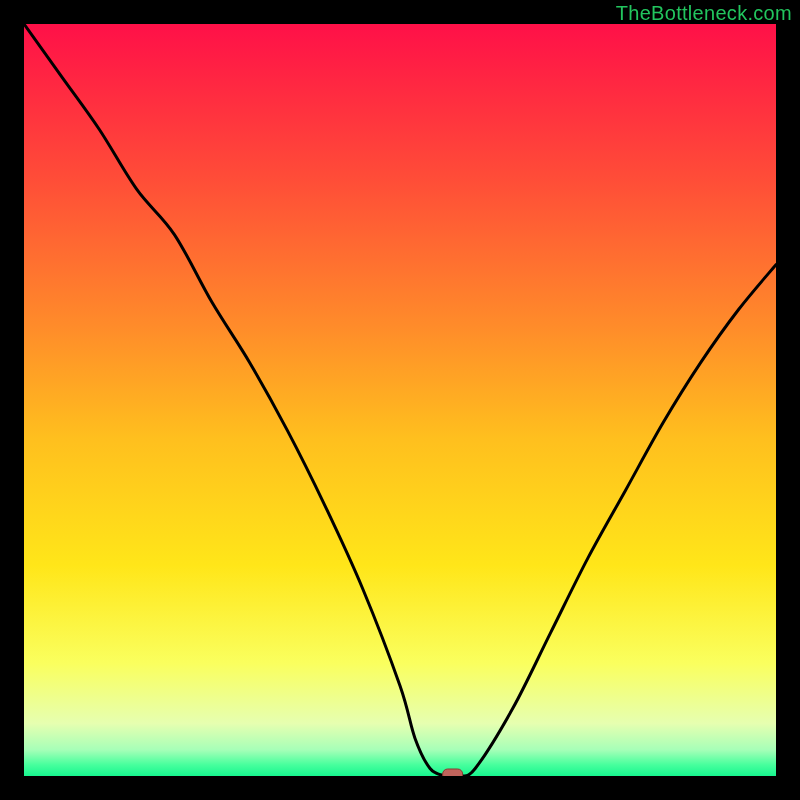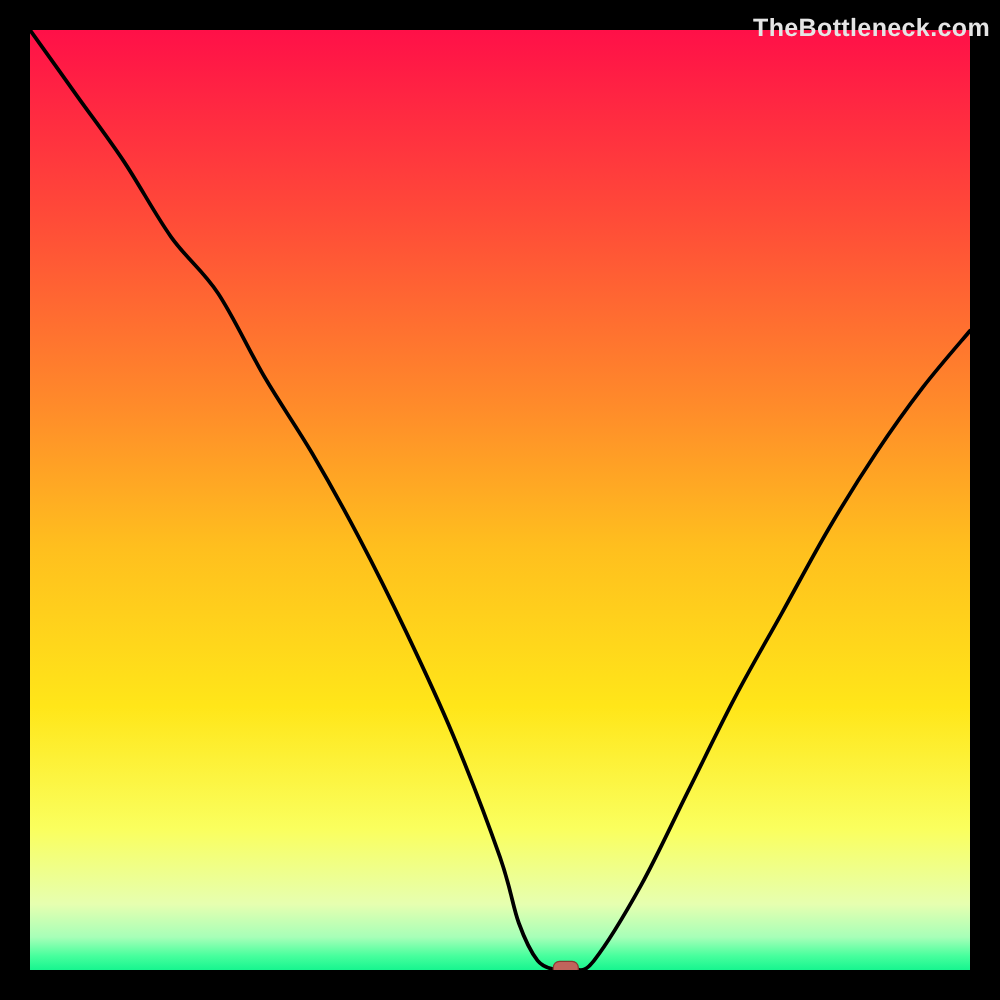--- a/index.html
+++ b/index.html
@@ -14,26 +14,25 @@
   .frame {
     position: relative;
     width: 800px;
     height: 800px;
     background: #000;
   }
   .watermark {
     position: absolute;
     top: 2px;
     right: 8px;
-    color: #e5e5e5;
+    color: #22c55e;
     font-size: 20px;
-    font-weight: 700;
+    font-weight: 400;
     letter-spacing: 0.3px;
     z-index: 20;
-    margin-top: 10px;
   }
   .plot-wrap {
     position: absolute;
     
     left: 24px;
     top: 24px;
     right: 24px;
     bottom: 24px;
   }
   svg.plot {

